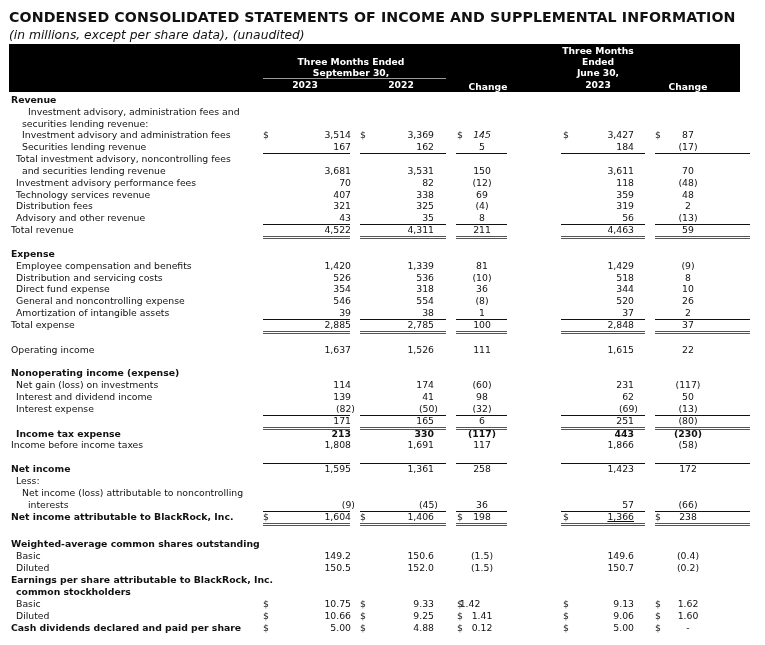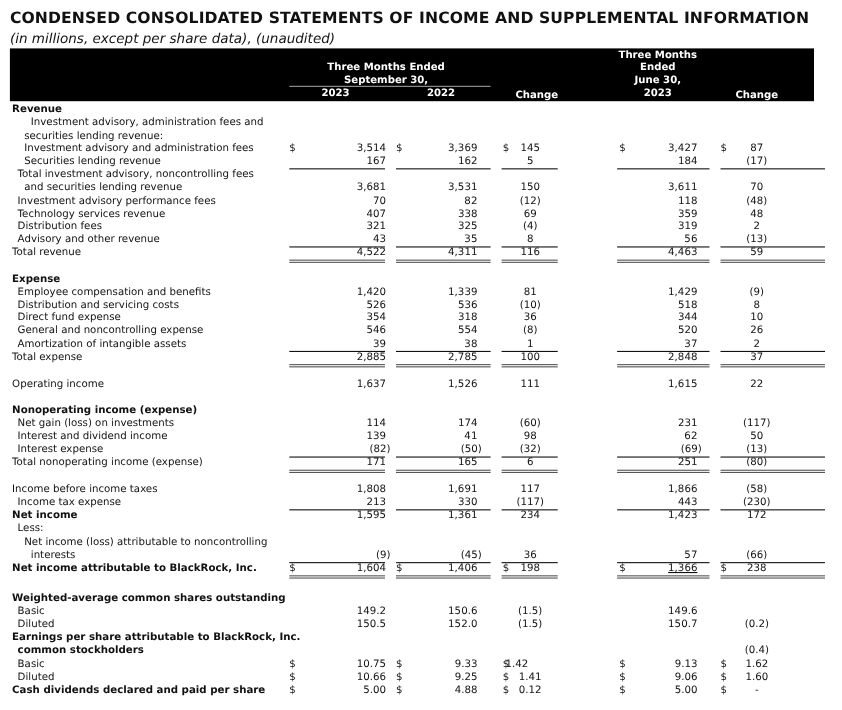--- a/index.html
+++ b/index.html
@@ -48,21 +48,21 @@
     <div class="row" style="top: 118px;">
       <span class="lbl" style="left: 22px;">securities lending revenue:</span>
     </div>
     <div class="row" style="top: 129px;">
       <span class="lbl" style="left: 22px;">Investment advisory and administration fees</span>
       <span class="dol" style="left: 263px;">$</span>
       <span class="num" style="left: 271px; width: 80px;">3,514</span>
       <span class="dol" style="left: 360px;">$</span>
       <span class="num" style="left: 354px; width: 80px;">3,369</span>
       <span class="dol" style="left: 457px;">$</span>
-      <span class="chg" style="left: 452px; width: 60px;">145</span>
+      <span class="chg" style="left: 452px; width: 60px; font-style: italic;">145</span>
       <span class="dol" style="left: 563px;">$</span>
       <span class="num" style="left: 554px; width: 80px;">3,427</span>
       <span class="dol" style="left: 655px;">$</span>
       <span class="chg" style="left: 658px; width: 60px;">87</span>
     </div>
     <div class="row" style="top: 141px;">
       <span class="lbl" style="left: 22px;">Securities lending revenue</span>
       <span class="num" style="left: 271px; width: 80px;">167</span>
       <span class="num" style="left: 354px; width: 80px;">162</span>
       <span class="chg" style="left: 452px; width: 60px;">5</span>
@@ -119,21 +119,21 @@
     </div>
     <div class="line" style="left: 263px; width: 87px; top: 224px;"></div>
     <div class="line" style="left: 360px; width: 86px; top: 224px;"></div>
     <div class="line" style="left: 456px; width: 51px; top: 224px;"></div>
     <div class="line" style="left: 561px; width: 84px; top: 224px;"></div>
     <div class="line" style="left: 655px; width: 95px; top: 224px;"></div>
     <div class="row" style="top: 224px;">
       <span class="lbl" style="left: 11px;">Total revenue</span>
       <span class="num" style="left: 271px; width: 80px;">4,522</span>
       <span class="num" style="left: 354px; width: 80px;">4,311</span>
-      <span class="chg" style="left: 452px; width: 60px;">116</span>
+      <span class="chg" style="left: 452px; width: 60px;">211</span>
       <span class="num" style="left: 554px; width: 80px;">4,463</span>
       <span class="chg" style="left: 658px; width: 60px;">59</span>
     </div>
     <div class="dline" style="left: 263px; width: 87px; top: 236px;"></div>
     <div class="dline" style="left: 360px; width: 86px; top: 236px;"></div>
     <div class="dline" style="left: 456px; width: 51px; top: 236px;"></div>
     <div class="dline" style="left: 561px; width: 84px; top: 236px;"></div>
     <div class="dline" style="left: 655px; width: 95px; top: 236px;"></div>
     <div class="row" style="top: 248px;">
       <span class="lbl bold" style="left: 11px;">Expense</span>
@@ -230,58 +230,57 @@
       <span class="chg" style="left: 452px; width: 60px;">(32)</span>
       <span class="num" style="left: 558px; width: 80px;">(69)</span>
       <span class="chg" style="left: 658px; width: 60px;">(13)</span>
     </div>
     <div class="line" style="left: 263px; width: 87px; top: 415px;"></div>
     <div class="line" style="left: 360px; width: 86px; top: 415px;"></div>
     <div class="line" style="left: 456px; width: 51px; top: 415px;"></div>
     <div class="line" style="left: 561px; width: 84px; top: 415px;"></div>
     <div class="line" style="left: 655px; width: 95px; top: 415px;"></div>
     <div class="row" style="top: 415px;">
-      <span class="lbl" style="left: 11px;">Total nonoperating income (expense)</span>
       <span class="num" style="left: 271px; width: 80px;">171</span>
       <span class="num" style="left: 354px; width: 80px;">165</span>
       <span class="chg" style="left: 452px; width: 60px;">6</span>
       <span class="num" style="left: 554px; width: 80px;">251</span>
       <span class="chg" style="left: 658px; width: 60px;">(80)</span>
     </div>
     <div class="dline" style="left: 263px; width: 87px; top: 427px;"></div>
     <div class="dline" style="left: 360px; width: 86px; top: 427px;"></div>
     <div class="dline" style="left: 456px; width: 51px; top: 427px;"></div>
     <div class="dline" style="left: 561px; width: 84px; top: 427px;"></div>
     <div class="dline" style="left: 655px; width: 95px; top: 427px;"></div>
     <div class="row" style="top: 439px;">
       <span class="lbl" style="left: 11px;">Income before income taxes</span>
       <span class="num" style="left: 271px; width: 80px;">1,808</span>
       <span class="num" style="left: 354px; width: 80px;">1,691</span>
       <span class="chg" style="left: 452px; width: 60px;">117</span>
       <span class="num" style="left: 554px; width: 80px;">1,866</span>
       <span class="chg" style="left: 658px; width: 60px;">(58)</span>
     </div>
-    <div class="row" style="top: 451px;">
+    <div class="row" style="top: 428px; font-weight: bold;">
       <span class="lbl" style="left: 16px;">Income tax expense</span>
       <span class="num" style="left: 271px; width: 80px;">213</span>
       <span class="num" style="left: 354px; width: 80px;">330</span>
       <span class="chg" style="left: 452px; width: 60px;">(117)</span>
       <span class="num" style="left: 554px; width: 80px;">443</span>
       <span class="chg" style="left: 658px; width: 60px;">(230)</span>
     </div>
     <div class="line" style="left: 263px; width: 87px; top: 463px;"></div>
     <div class="line" style="left: 360px; width: 86px; top: 463px;"></div>
     <div class="line" style="left: 456px; width: 51px; top: 463px;"></div>
     <div class="line" style="left: 561px; width: 84px; top: 463px;"></div>
     <div class="line" style="left: 655px; width: 95px; top: 463px;"></div>
     <div class="row" style="top: 463px;">
       <span class="lbl bold" style="left: 11px;">Net income</span>
       <span class="num" style="left: 271px; width: 80px;">1,595</span>
       <span class="num" style="left: 354px; width: 80px;">1,361</span>
-      <span class="chg" style="left: 452px; width: 60px;">234</span>
+      <span class="chg" style="left: 452px; width: 60px;">258</span>
       <span class="num" style="left: 554px; width: 80px;">1,423</span>
       <span class="chg" style="left: 658px; width: 60px;">172</span>
     </div>
     <div class="row" style="top: 475px;">
       <span class="lbl" style="left: 16px;">Less:</span>
     </div>
     <div class="row" style="top: 487px;">
       <span class="lbl" style="left: 22px;">Net income (loss) attributable to noncontrolling</span>
     </div>
     <div class="row" style="top: 499px;">
@@ -317,21 +316,21 @@
     <div class="dline" style="left: 655px; width: 95px; top: 523px;"></div>
     <div class="row" style="top: 538px;">
       <span class="lbl bold" style="left: 11px;">Weighted-average common shares outstanding</span>
     </div>
     <div class="row" style="top: 550px;">
       <span class="lbl" style="left: 16px;">Basic</span>
       <span class="num" style="left: 271px; width: 80px;">149.2</span>
       <span class="num" style="left: 354px; width: 80px;">150.6</span>
       <span class="chg" style="left: 452px; width: 60px;">(1.5)</span>
       <span class="num" style="left: 554px; width: 80px;">149.6</span>
-      <span class="chg" style="left: 658px; width: 60px; margin-top: 36px;">(0.4)</span>
+      <span class="chg" style="left: 658px; width: 60px;">(0.4)</span>
     </div>
     <div class="row" style="top: 562px;">
       <span class="lbl" style="left: 16px;">Diluted</span>
       <span class="num" style="left: 271px; width: 80px;">150.5</span>
       <span class="num" style="left: 354px; width: 80px;">152.0</span>
       <span class="chg" style="left: 452px; width: 60px;">(1.5)</span>
       <span class="num" style="left: 554px; width: 80px;">150.7</span>
       <span class="chg" style="left: 658px; width: 60px;">(0.2)</span>
     </div>
     <div class="row" style="top: 574px;">

